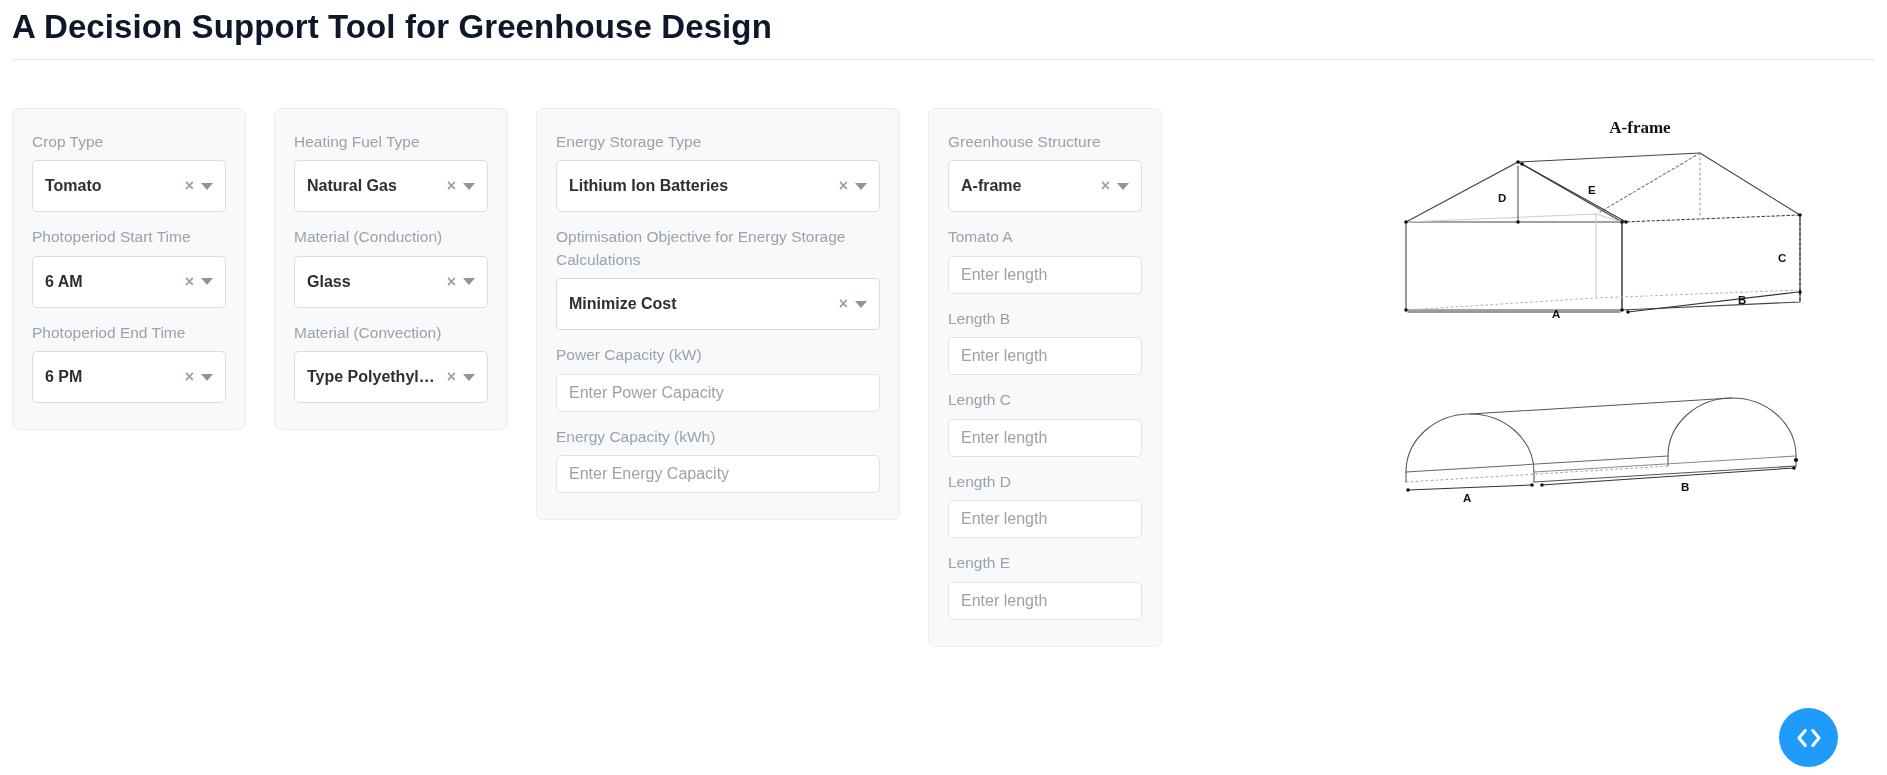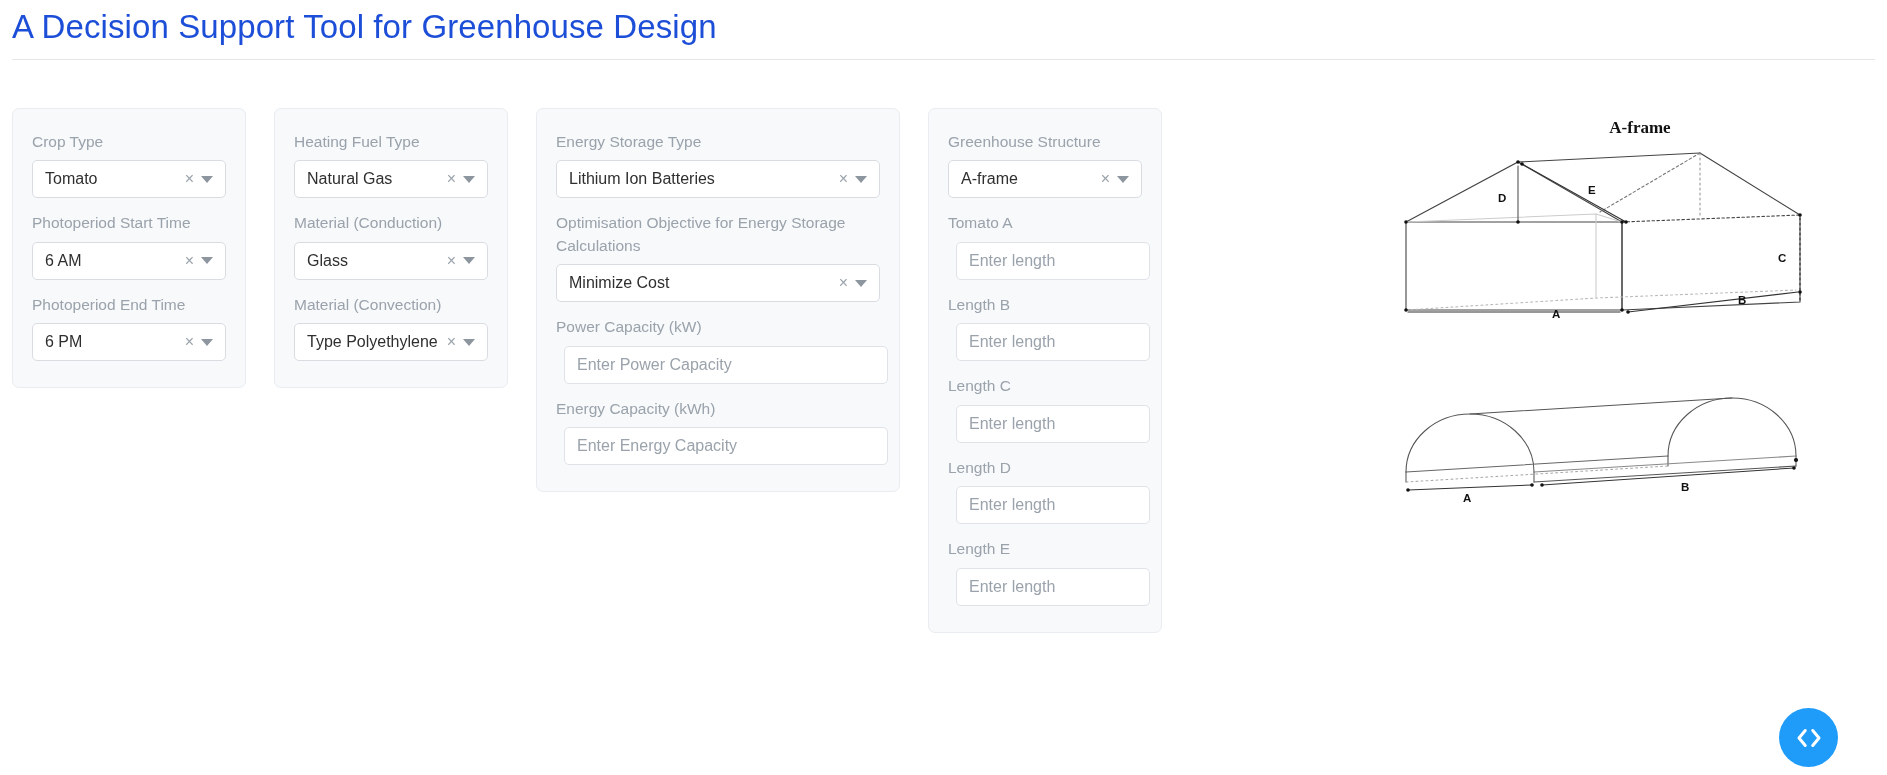--- a/index.html
+++ b/index.html
@@ -9,22 +9,22 @@
     width: 1887px;
     height: 775px;
     background: #ffffff;
     font-family: "Liberation Sans", sans-serif;
     overflow: hidden;
   }
   .page { position: relative; width: 1887px; height: 775px; }
 
   .app-title {
     font-size: 33px;
-    font-weight: 400;
-    color: #1d4ed8;
+    font-weight: 700;
+    color: #0f172a;
     letter-spacing: 0.1px;
     padding: 6px 0 0 12px;
     margin: 0;
     line-height: 1.25;
   }
   .title-rule {
     border: 0;
     border-top: 1px solid #e6e6e6;
     margin: 12px 12px 0 12px;
   }
@@ -68,23 +68,24 @@
     line-height: 1.45;
     margin-bottom: 7px;
   }
 
   .select-control {
     display: flex;
     align-items: center;
     background: #ffffff;
     border: 1px solid #d9dde2;
     border-radius: 5px;
-    height: 38px;
+    height: 52px;
     padding: 0 8px 0 12px;
     cursor: default;
+    font-weight: bold;
   }
   .select-value {
     flex: 1 1 auto;
     font-size: 16px;
     color: #2f2f2f;
     white-space: nowrap;
     overflow: hidden;
     text-overflow: ellipsis;
   }
   .clear-icon {
@@ -109,21 +110,20 @@
     width: 100%;
     height: 38px;
     background: #ffffff;
     border: 1px solid #dfe3e8;
     border-radius: 5px;
     padding: 0 12px;
     font-size: 16px;
     color: #2f2f2f;
     font-family: "Liberation Sans", sans-serif;
     outline: none;
-    margin-left: 8px;
   }
   .text-input::placeholder { color: #9aa2ab; opacity: 1; }
 
   .diagrams {
     position: absolute;
     left: 1400px;
     top: 118px;
     width: 480px;
   }
   .diagram-title {

